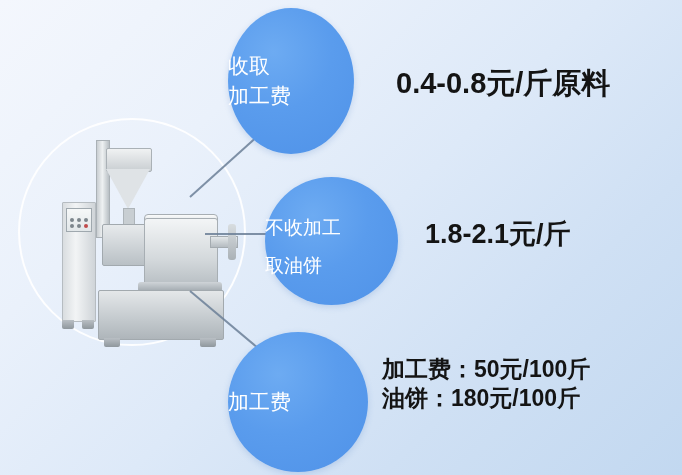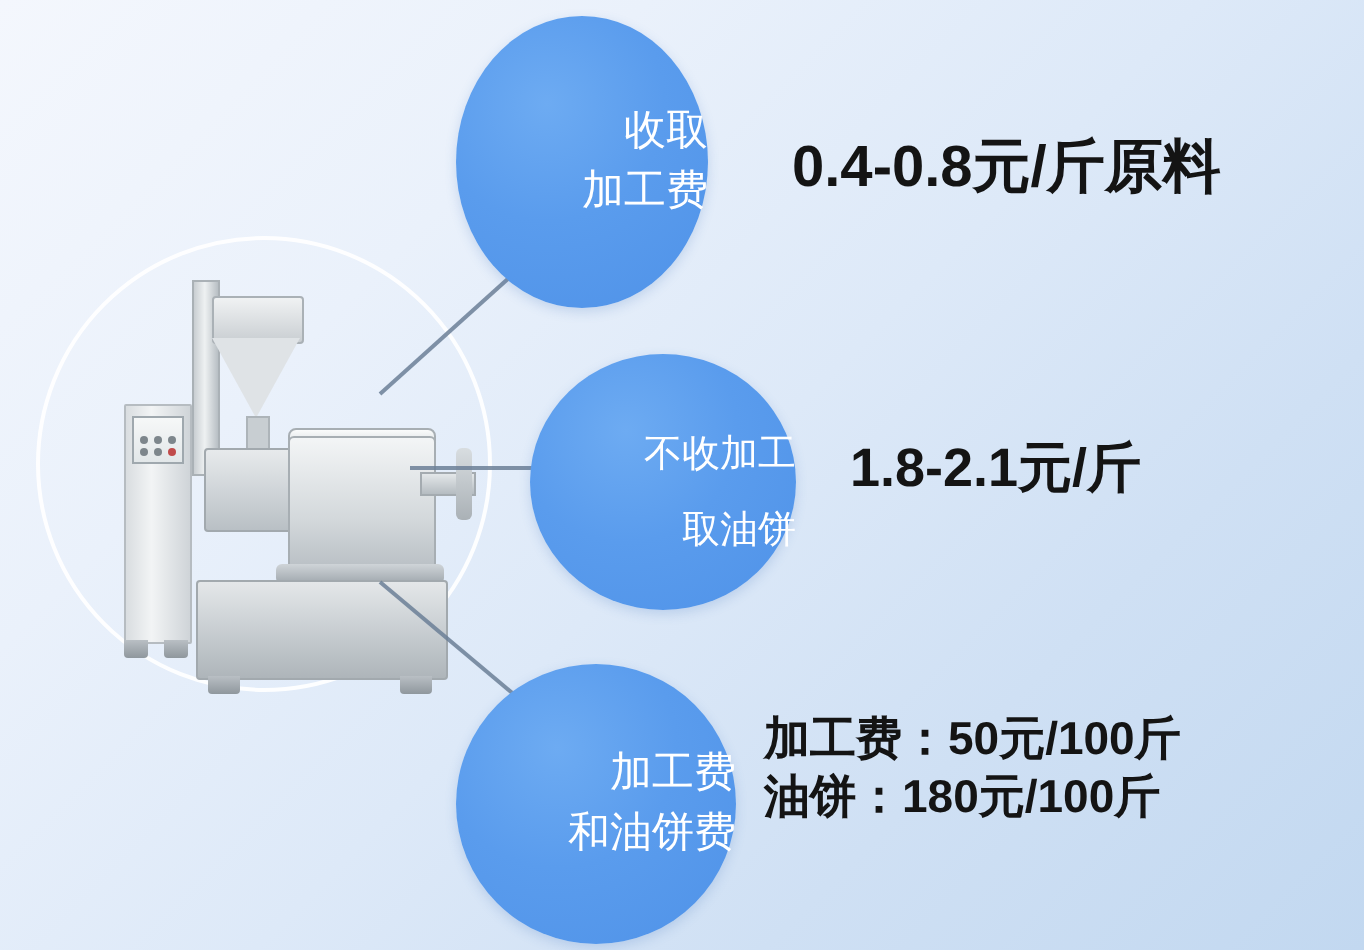--- a/index.html
+++ b/index.html
@@ -16,21 +16,21 @@
     position:absolute;left:18px;top:118px;width:228px;height:228px;
     border-radius:50%;border:2px solid rgba(255,255,255,0.92);
     box-sizing:border-box;
   }
   
   .connector{position:absolute;background:#6b7f96;height:2px;transform-origin:0 50%;opacity:.85;}
   
   .bubble{
     position:absolute;border-radius:50%;
     background:radial-gradient(circle at 36% 30%,#6dabf2 0%,#5a9ced 45%,#4f92e8 100%);
-    display:flex;flex-direction:column;align-items:flex-end;justify-content:center;
+    display:flex;flex-direction:column;align-items:flex-start;justify-content:center;
     color:#ffffff;text-align:center;
     box-shadow:0 2px 6px rgba(70,120,190,.22);
   }
   .bubble span{display:block;line-height:1.45;white-space:nowrap;}
   #bubble-1{left:228px;top:8px;width:126px;height:146px;}
   #bubble-1 span{font-size:21px;}
   #bubble-2{left:265px;top:177px;width:133px;height:128px;}
   #bubble-2 span{font-size:19px;line-height:1.35;margin-top:12px;}
   #bubble-3{left:228px;top:332px;width:140px;height:140px;}
   #bubble-3 span{font-size:21px;}
@@ -122,21 +122,20 @@
     <span>加工费</span>
   </div>
 
   <div class="bubble" id="bubble-2">
     <span>不收加工</span>
     <span>取油饼</span>
   </div>
 
   <div class="bubble" id="bubble-3">
     <span>加工费</span>
-    <span>和油饼费</span>
   </div>
 
   <div class="callout" id="callout-1">0.4-0.8元/斤原料</div>
 
   <div class="callout" id="callout-2">1.8-2.1元/斤</div>
 
   <div class="callout" id="callout-3">
     <span>加工费：50元/100斤</span>
     <span>油饼：180元/100斤</span>
   </div>

